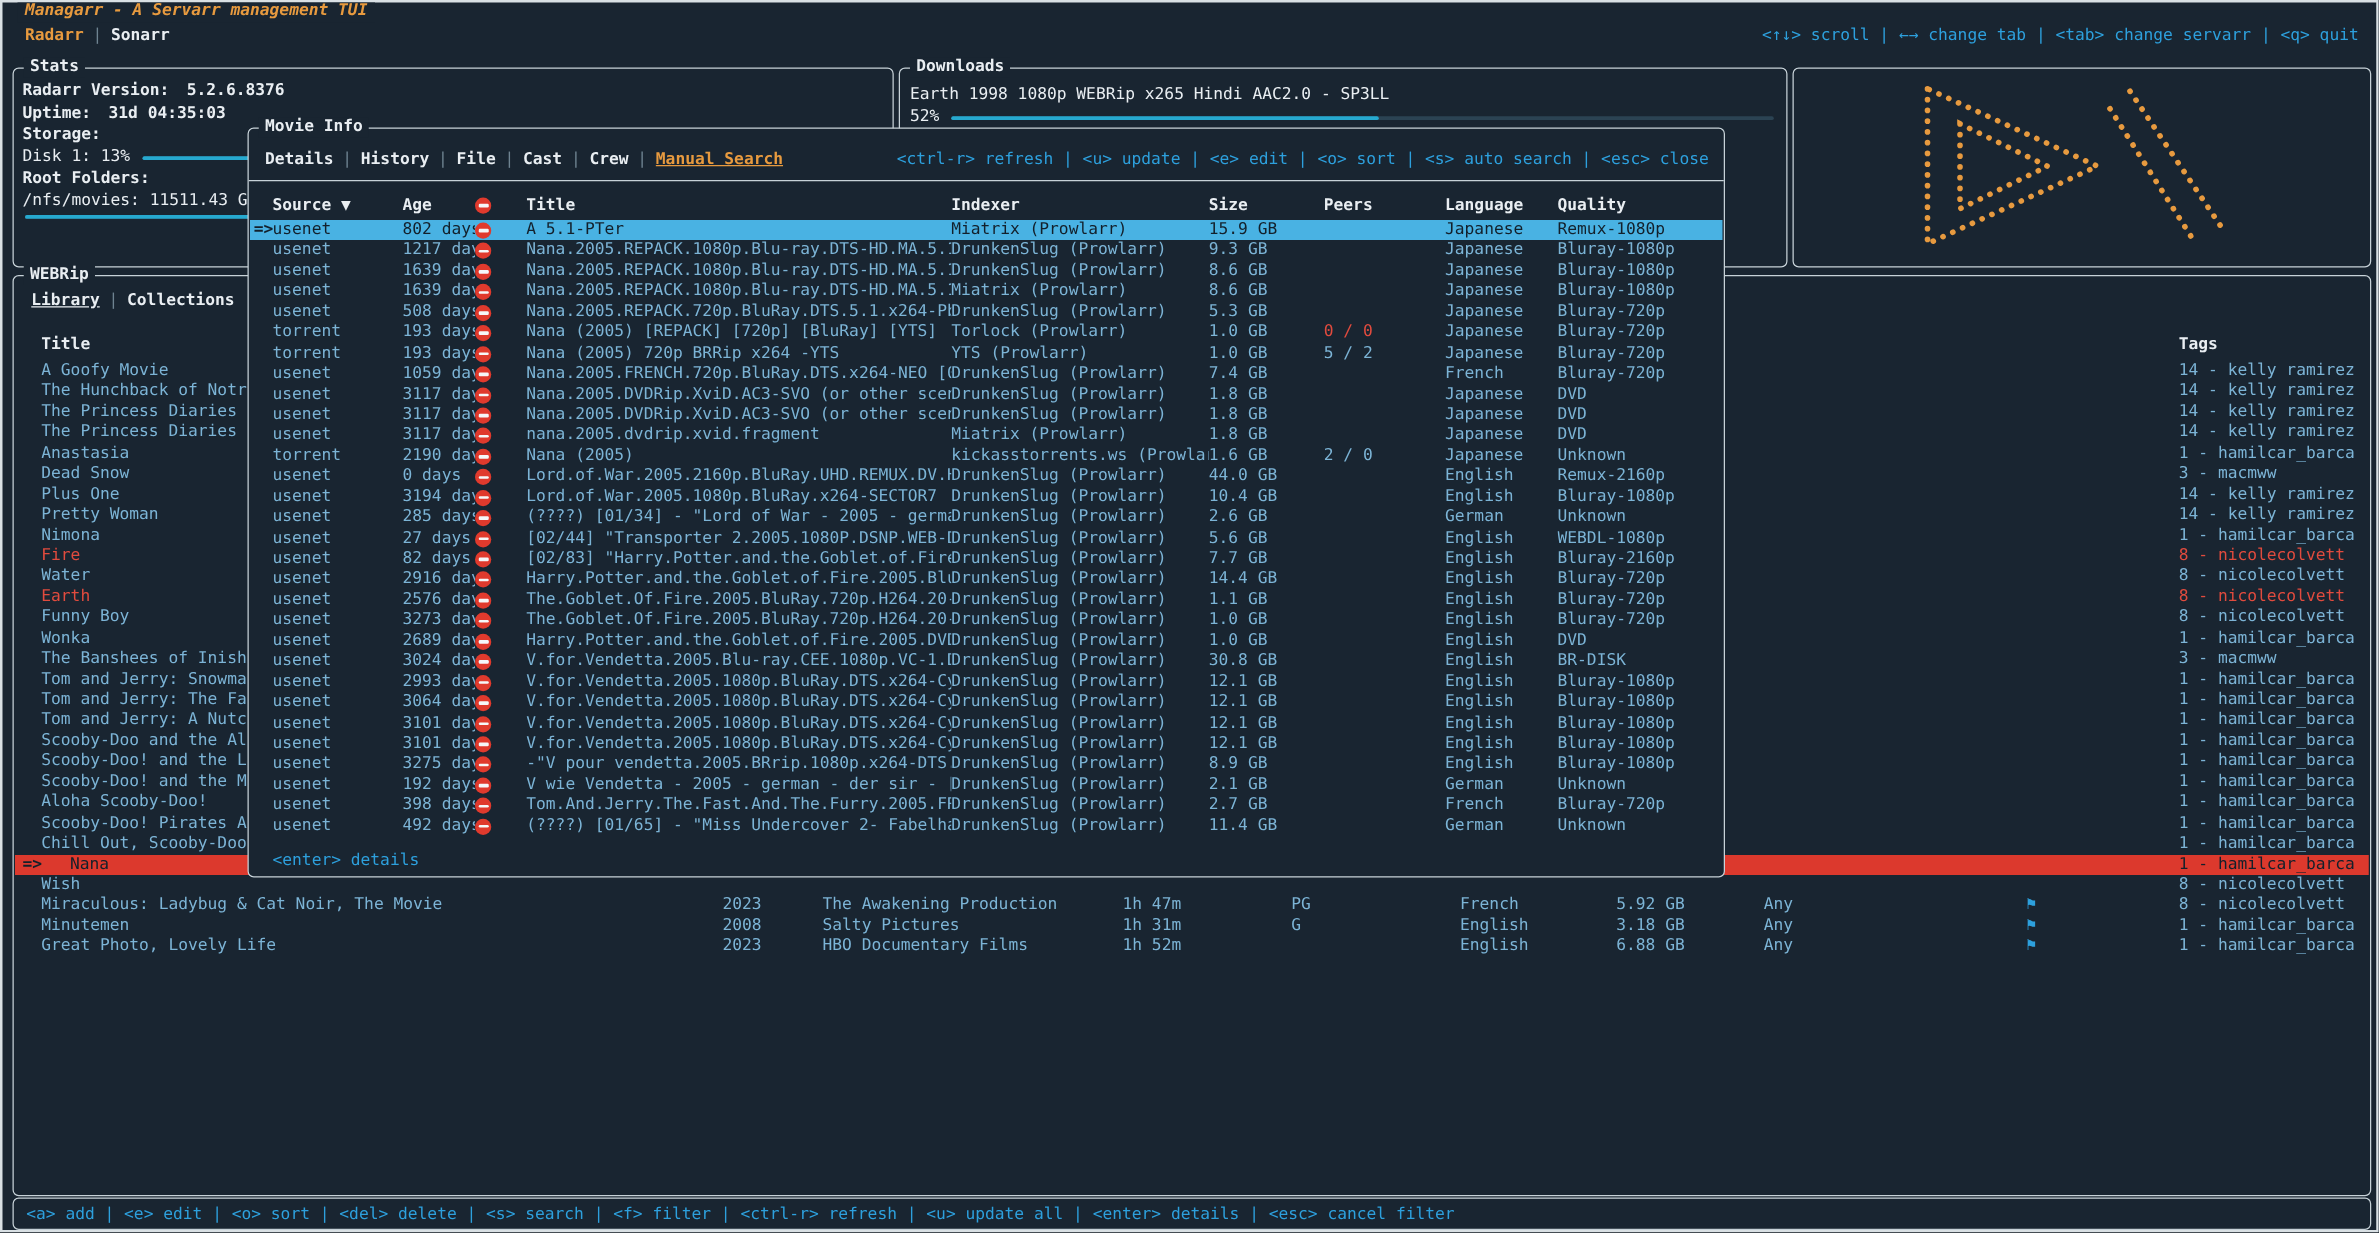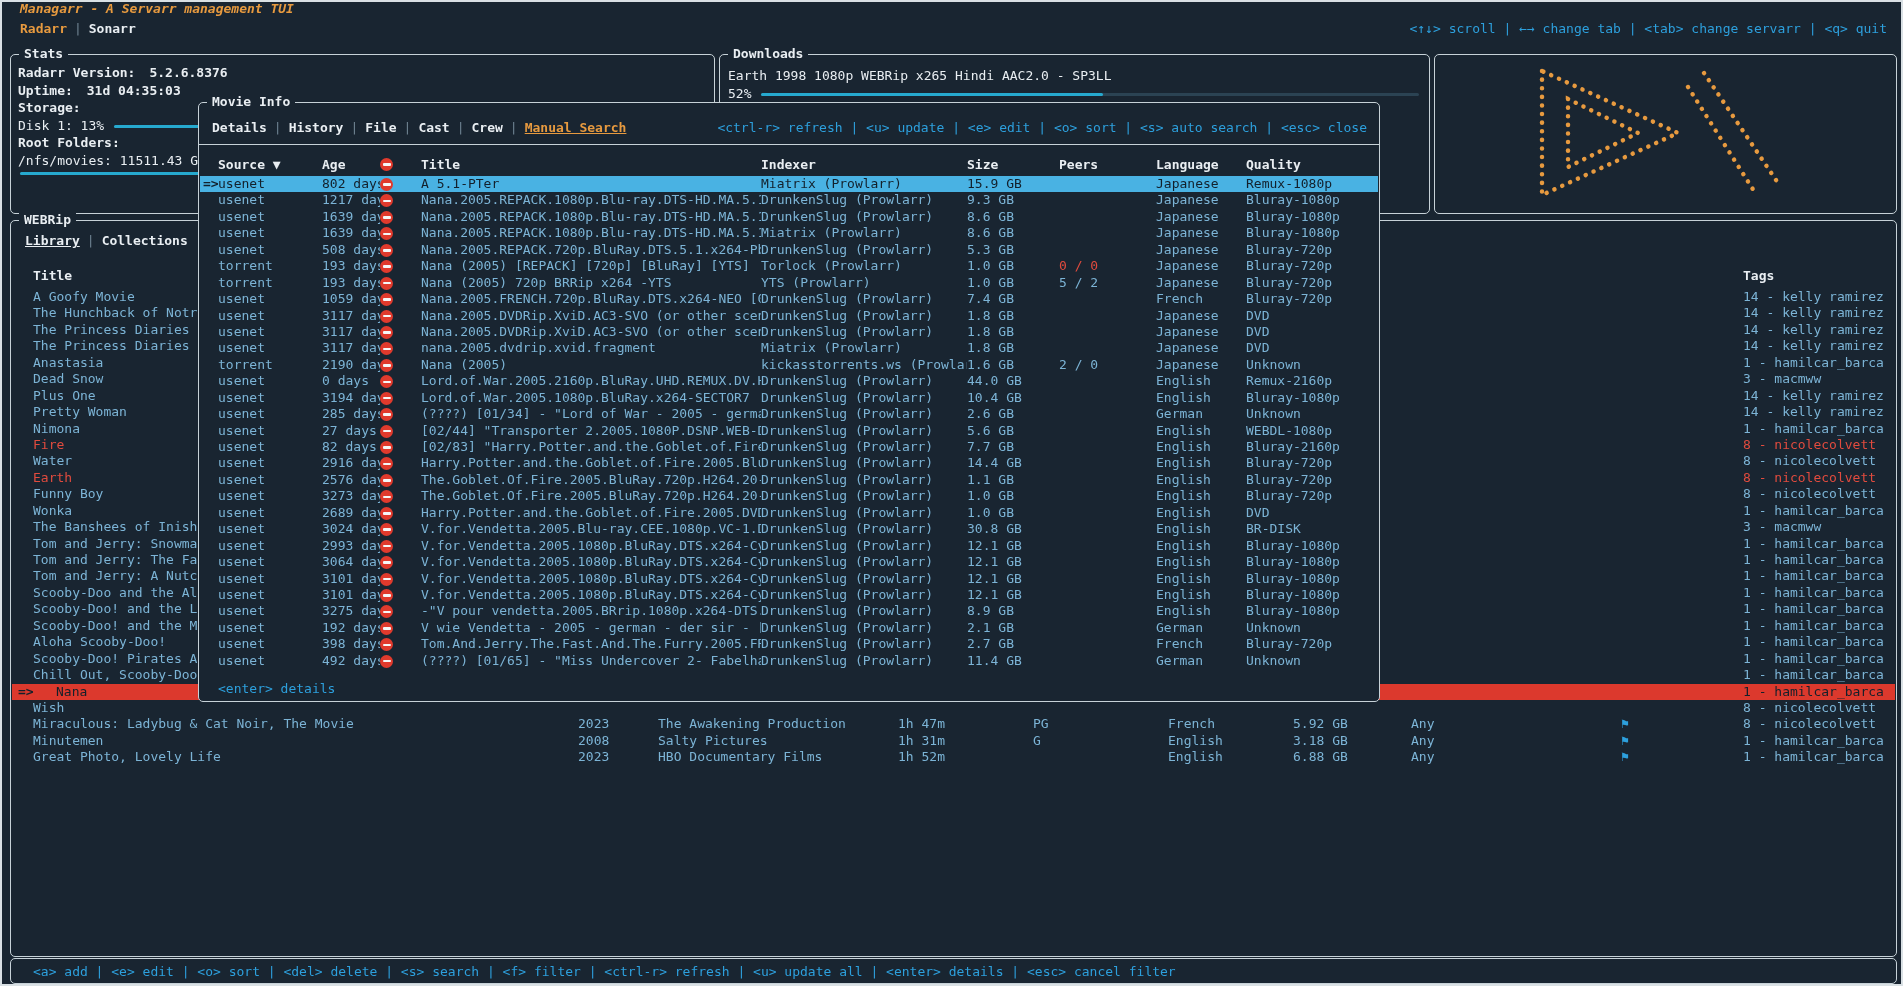--- a/index.html
+++ b/index.html
@@ -16,21 +16,21 @@
 .stab{font-weight:bold;color:var(--white);cursor:default}
 .stab.active{color:var(--orange)}
 .tsep{color:#6e8391;margin:0 7px}
 .keybinds{color:var(--blue);white-space:pre}
 .panel{position:absolute;background:var(--bg);border:1px solid var(--border);border-radius:5px}
 .ptitle{position:absolute;top:-9px;left:8px;height:16px;line-height:16px;background:var(--bg);padding:0 5px;font-weight:bold;color:var(--white);white-space:pre}
 #stats{left:8px;top:52px;width:705px;height:160px;padding:9px 8px 0 7px}
 #downloads{left:717px;top:52px;width:711px;height:160px;padding:12px 10px 0 8px}
 #logo{left:1432px;top:52px;width:463px;height:160px;display:flex;align-items:center;justify-content:center}
 #movies{left:8px;top:218px;width:1887px;height:737px}
-#bottombar{left:8px;top:956px;width:1887px;height:26px;display:flex;align-items:center;padding-left:22px}
+#bottombar{left:8px;top:956px;width:1887px;height:26px;display:flex;align-items:center;padding-left:10px}
 .sline{display:flex;height:17.5px;line-height:17.5px;align-items:center;white-space:pre}
 .sline .b{font-weight:bold}
 .sline .v{margin-left:14px;font-weight:bold}
 .gauge{flex:1 1 auto;height:3px;background:var(--gaugebg);margin-left:10px;border-radius:2px;position:relative;top:1px}
 .gauge>div{height:100%;background:var(--gauge);border-radius:2px}
 .gauge.block{flex:none;margin:3px 2px 0 2px;top:0}
 .hrow{font-weight:bold;color:var(--white)}
 .c{flex:none;overflow:hidden;white-space:pre}
 
 .movies-tabs{position:absolute;top:11px;left:14px;height:18px;line-height:18px}

